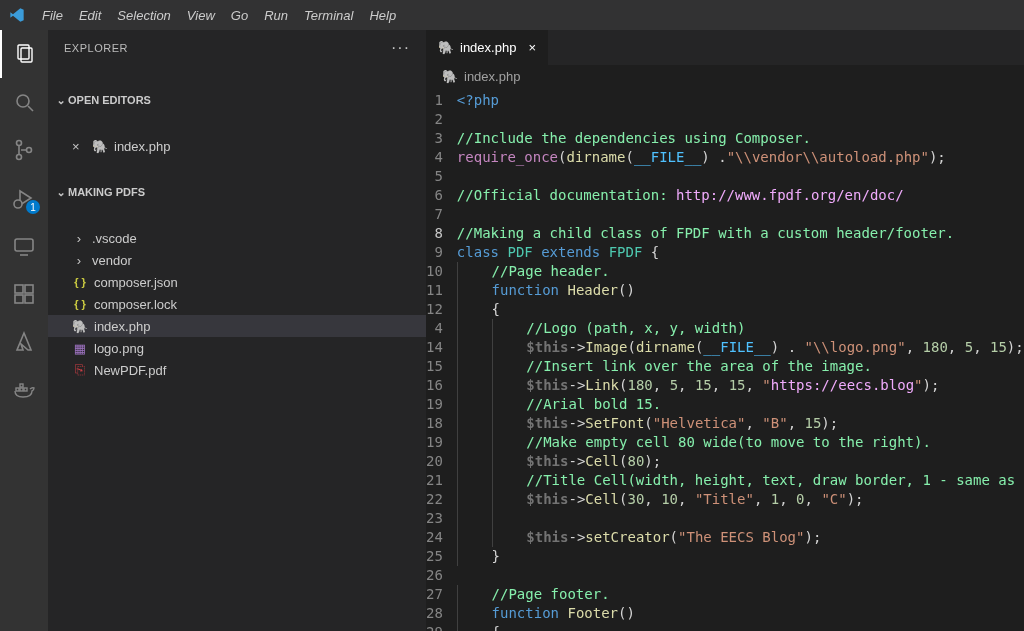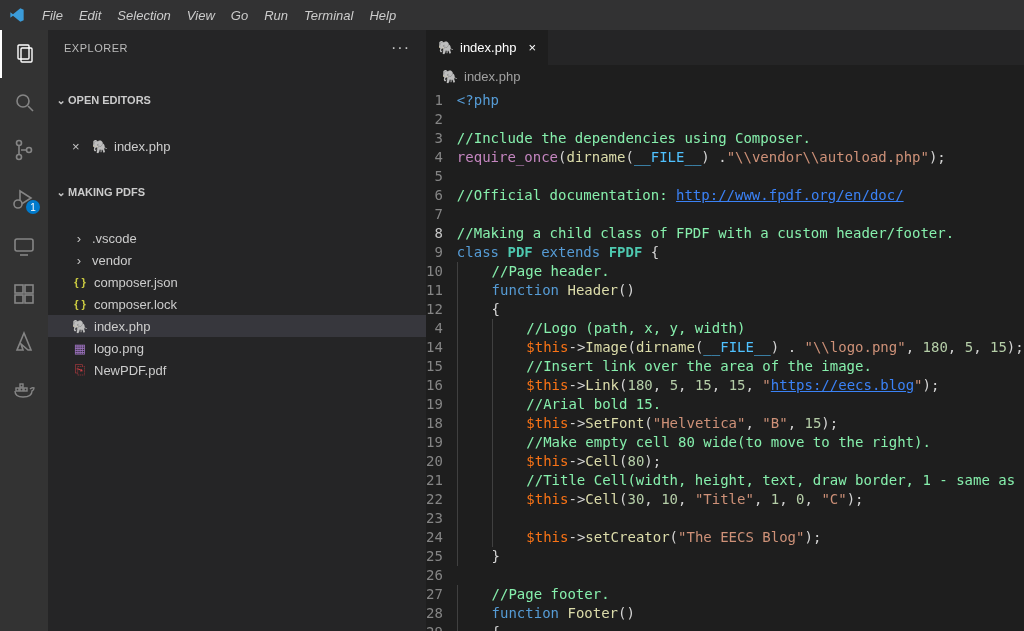--- a/index.html
+++ b/index.html
@@ -86,28 +86,28 @@
   .gutter .ln.current { color:#c6c6c6; }
   .code {
     flex:1; font-family: Consolas, monospace; font-size: 14px; line-height: 19px;
     padding-top: 4px; white-space: pre; color:#d4d4d4;
   }
   .code .row { height:19px; display:flex; align-items:center;}
   .indent-guide { display:inline-block; height:19px; border-left:1px solid #404040; }
   .c-comment { color:#86efac; }
   .c-keyword { color:#c586c0; }
   .c-kwblue { color:#569cd6; }
-  .c-type { color:#4ec9b0;font-weight:bold; }
+  .c-type { color:#4ec9b0; }
   .c-func { color:#dcdcaa; }
   .c-string { color:#ce9178; }
-  .c-var { color:#f97316; }
+  .c-var { color:#737373;font-weight:bold; }
   .c-const { color:#4fc1ff; }
   .c-num { color:#b5cea8; }
   .c-punct { color:#d4d4d4; }
-  .c-link { color:#3b82f6; text-decoration: underline; }
+  .c-link { color:#f0abfc; }
 </style>
 </head>
 <body>
 
 <div class="menubar">
   <div class="vsc-logo">
     <svg width="16" height="16" viewBox="0 0 24 24" fill="none">
         <path d="M17 2 L22 4 V20 L17 22 L6 13 L2 16 V8 L6 11 Z" fill="#3b9cda"></path>
       </svg>
   </div>

